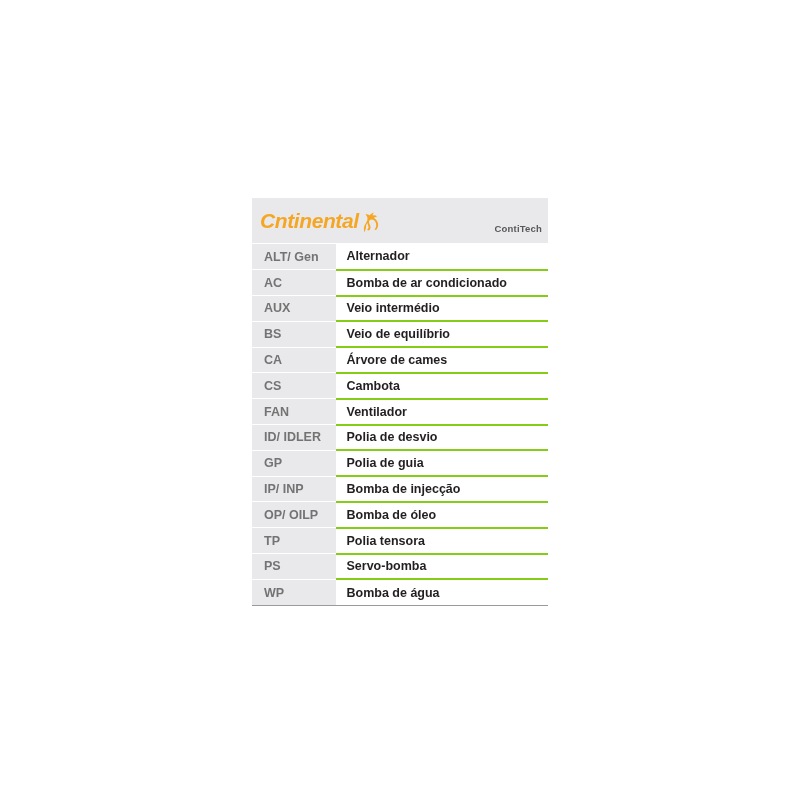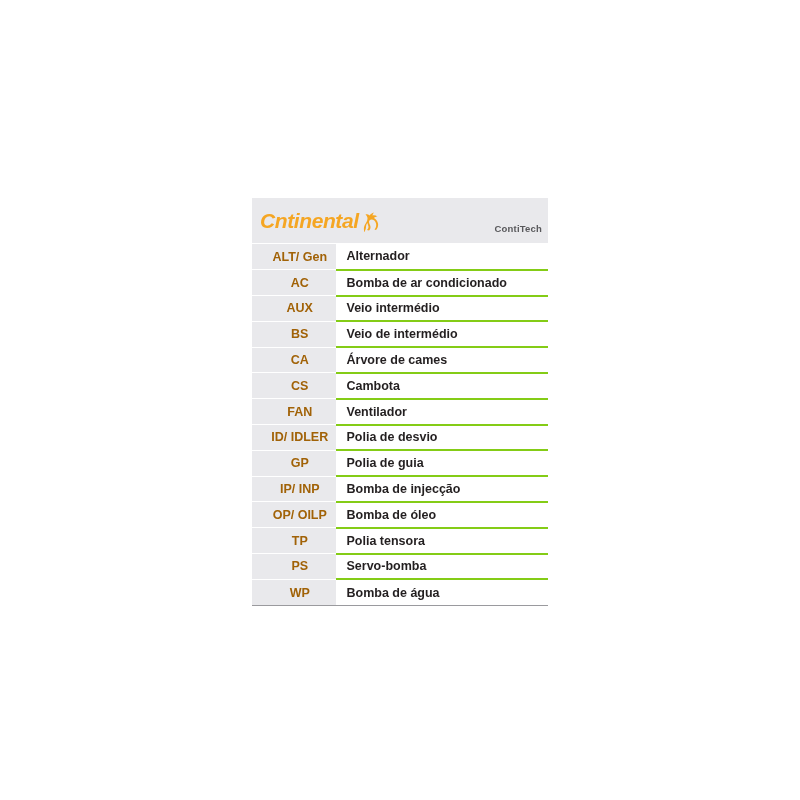--- a/index.html
+++ b/index.html
@@ -66,28 +66,27 @@
   
   table.legend-table {
     width: 100%;
     border-collapse: collapse;
     table-layout: fixed;
   }
   table.legend-table tr { height: 25.8px; }
   td.abbr {
     width: 84px;
     background: #e9e9ec;
-    color: #a16207;
+    color: #737373;
     font-size: 12.5px;
     font-weight: bold;
     padding: 0 0 0 12px;
     border-bottom: 1px solid #ffffff;
     border-right: 1px solid #ffffff;
     white-space: nowrap;
-    text-align: center;
   }
   td.desc {
     background: #ffffff;
     color: #231f20;
     font-size: 12.5px;
     font-weight: bold;
     padding: 0 0 0 10px;
     border-bottom: 2px solid #84cc16;
     white-space: nowrap;
   }
@@ -125,21 +124,21 @@
         <tr>
           <td class="abbr">AC</td>
           <td class="desc">Bomba de ar condicionado</td>
         </tr>
         <tr>
           <td class="abbr">AUX</td>
           <td class="desc">Veio intermédio</td>
         </tr>
         <tr>
           <td class="abbr">BS</td>
-          <td class="desc">Veio de intermédio</td>
+          <td class="desc">Veio de equilíbrio</td>
         </tr>
         <tr>
           <td class="abbr">CA</td>
           <td class="desc">Árvore de cames</td>
         </tr>
         <tr>
           <td class="abbr">CS</td>
           <td class="desc">Cambota</td>
         </tr>
         <tr>

